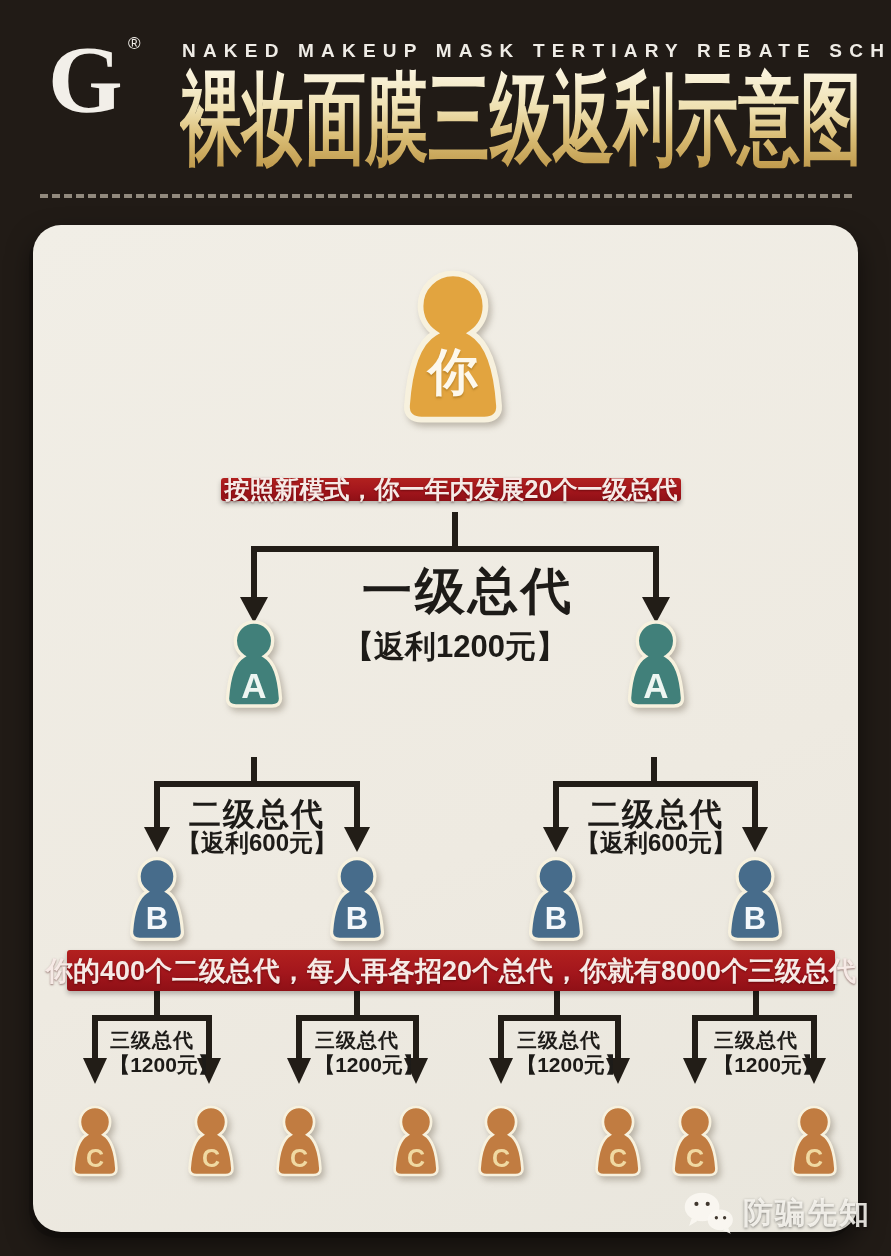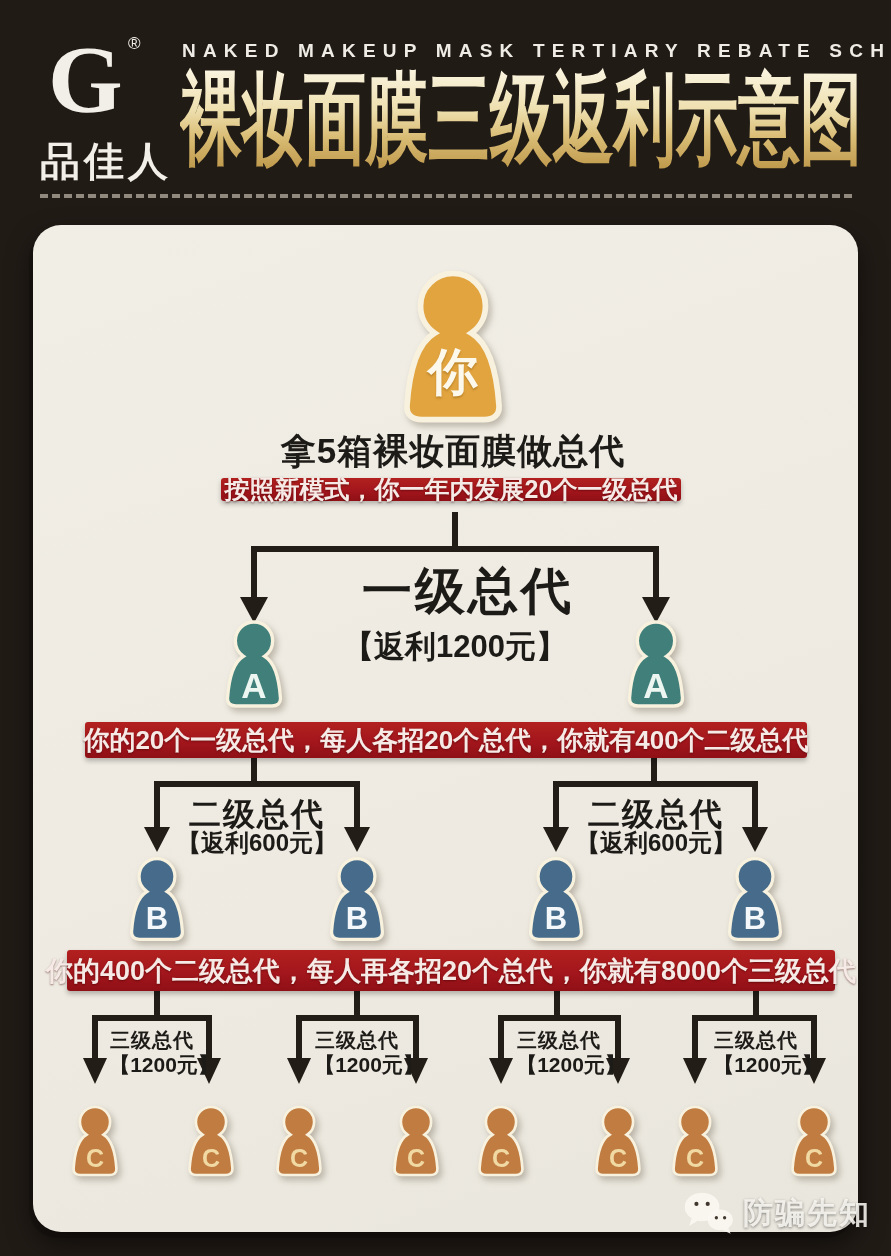--- a/index.html
+++ b/index.html
@@ -57,21 +57,20 @@
     text-shadow:0 1px 3px rgba(0,0,0,.45);}
 </style>
 </head>
 <body>
 
 <div class="stage">
 
   <div class="logo">
     <span class="logo-g">G</span>
     <span class="logo-r">®</span>
-    <span class="logo-brand">品佳人</span>
   </div>
   <div class="en-title">NAKED MAKEUP MASK TERTIARY REBATE SCHEMES</div>
   <div class="gold-title">裸妆面膜三级返利示意图</div>
   <div class="dash-sep"></div>
 
   <div class="card"></div>
 
   <svg class="wires" width="891" height="1256" viewBox="0 0 891 1256">
     <g stroke="#221d17" stroke-width="6" fill="none">
 
@@ -126,41 +125,39 @@
         <polygon points="802,1058 826,1058 814,1084"></polygon>
     </g>
   </svg>
 
   <div class="person p-you" style="left:395px;top:265px;width:116px;height:163px">
     <svg viewBox="0 0 100 132">
       <path d="M50 3 C65.5 3 78 15.5 78 31 C78 40.7 73.2 49.3 65.8 54.4 C79.5 62.5 87.5 85 89.7 117 C90.3 125.5 84.5 129 77 129 L23 129 C15.5 129 9.7 125.5 10.3 117 C12.5 85 20.5 62.5 34.2 54.4 C26.8 49.3 22 40.7 22 31 C22 15.5 34.5 3 50 3 Z" fill="#e2a43f" stroke="#f7f1de" stroke-width="5"></path>
     </svg>
     <span class="ptag">你</span>
   </div>
-  <div class="blacktxt caption" style="left:453px;top:428px">拿5箱裸妆面膜做总代</div>
 
   <div class="banner" style="left:221px;top:478px;width:460px;height:23px;font-size:25px">按照新模式，你一年内发展20个一级总代</div>
 
   <div class="blacktxt lv1-name" style="left:468px;top:558px">一级总代</div>
   <div class="blacktxt lv1-rebate" style="left:455px;top:626px">【返利1200元】</div>
 
   <div class="person p-a" style="left:213px;top:620px;width:82px;height:88px">
     <svg viewBox="0 0 100 132">
       <path d="M50 3 C65.5 3 78 15.5 78 31 C78 40.7 73.2 49.3 65.8 54.4 C79.5 62.5 87.5 85 89.7 117 C90.3 125.5 84.5 129 77 129 L23 129 C15.5 129 9.7 125.5 10.3 117 C12.5 85 20.5 62.5 34.2 54.4 C26.8 49.3 22 40.7 22 31 C22 15.5 34.5 3 50 3 Z" fill="#41807a" stroke="#f7f1de" stroke-width="5"></path>
     </svg>
     <span class="ptag">A</span>
   </div>
   <div class="person p-a" style="left:615px;top:620px;width:82px;height:88px">
     <svg viewBox="0 0 100 132">
       <path d="M50 3 C65.5 3 78 15.5 78 31 C78 40.7 73.2 49.3 65.8 54.4 C79.5 62.5 87.5 85 89.7 117 C90.3 125.5 84.5 129 77 129 L23 129 C15.5 129 9.7 125.5 10.3 117 C12.5 85 20.5 62.5 34.2 54.4 C26.8 49.3 22 40.7 22 31 C22 15.5 34.5 3 50 3 Z" fill="#41807a" stroke="#f7f1de" stroke-width="5"></path>
     </svg>
     <span class="ptag">A</span>
   </div>
 
-  <div class="banner" style="left:85px;top:722px;width:722px;height:36px;font-size:26px">你的20个一级总代，每人各招20个总代，你就有400个二级总代</div>
 
   <div class="blacktxt lv2-name" style="left:257px;top:793px">二级总代</div>
   <div class="blacktxt lv2-rebate" style="left:257px;top:827px">【返利600元】</div>
   <div class="blacktxt lv2-name" style="left:656px;top:793px">二级总代</div>
   <div class="blacktxt lv2-rebate" style="left:656px;top:827px">【返利600元】</div>
 
   <div class="person p-b" style="left:125px;top:856px;width:64px;height:86px">
     <svg viewBox="0 0 100 132">
       <path d="M50 3 C65.5 3 78 15.5 78 31 C78 40.7 73.2 49.3 65.8 54.4 C79.5 62.5 87.5 85 89.7 117 C90.3 125.5 84.5 129 77 129 L23 129 C15.5 129 9.7 125.5 10.3 117 C12.5 85 20.5 62.5 34.2 54.4 C26.8 49.3 22 40.7 22 31 C22 15.5 34.5 3 50 3 Z" fill="#476c8b" stroke="#f7f1de" stroke-width="5"></path>
     </svg>

